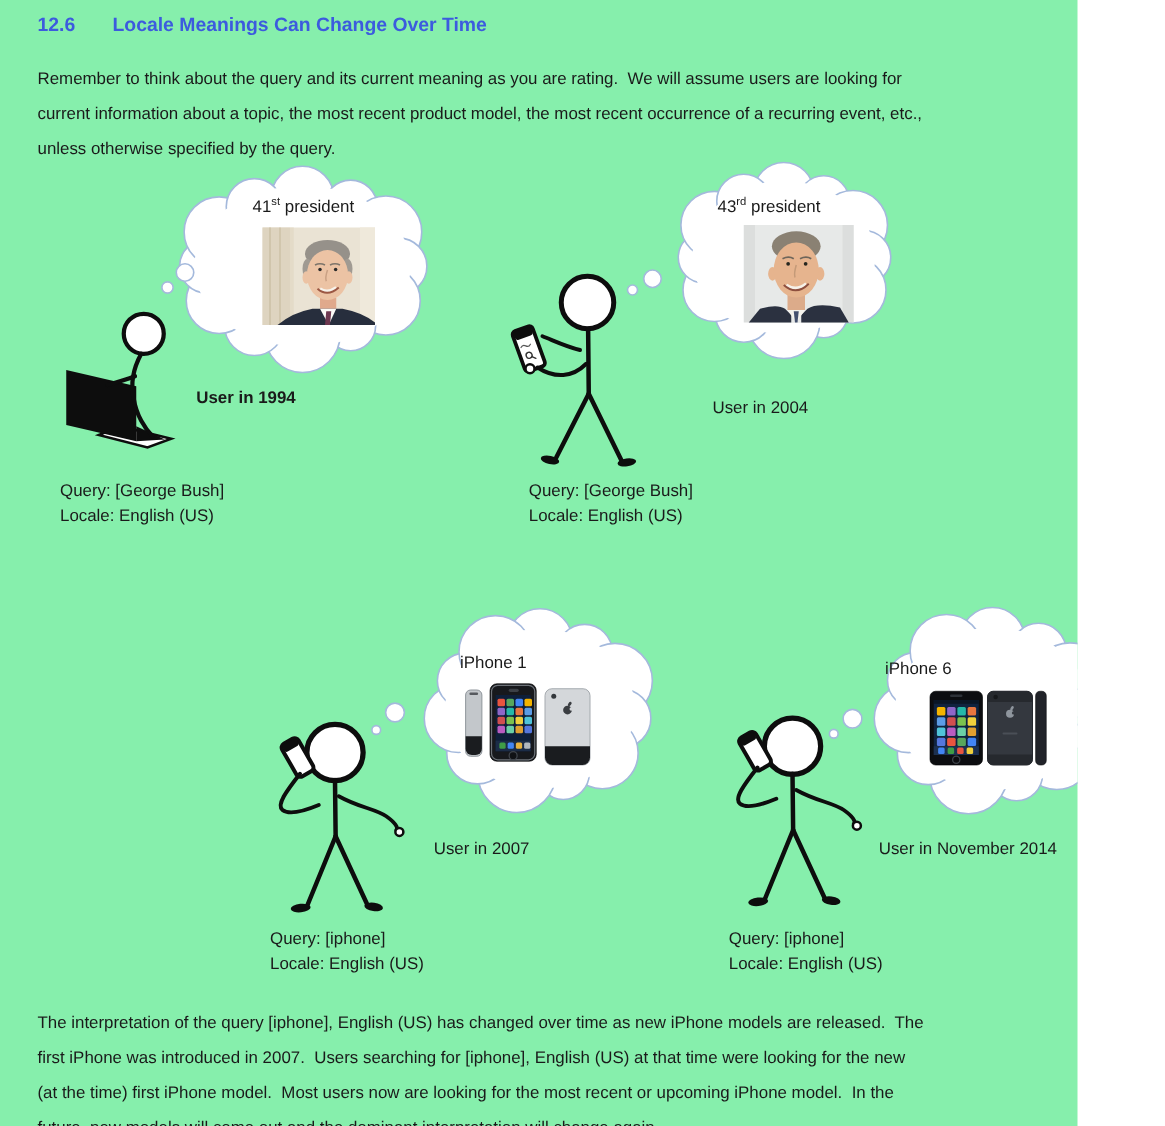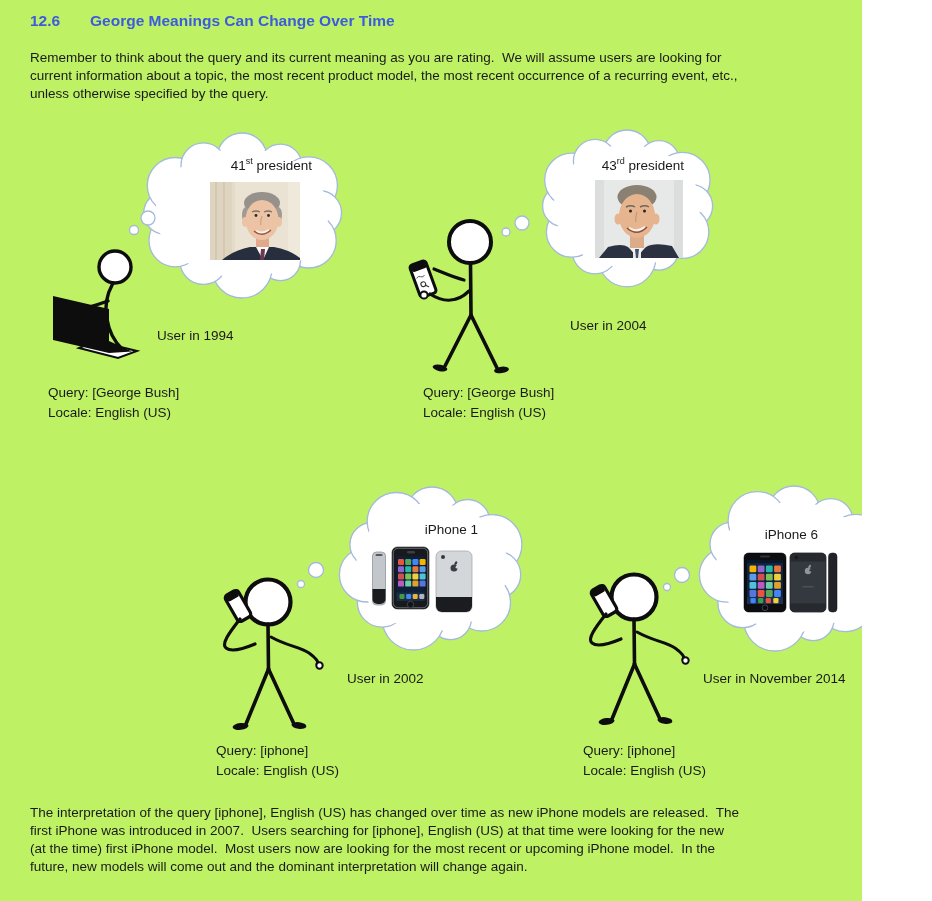--- a/index.html
+++ b/index.html
@@ -1,27 +1,27 @@
 <!DOCTYPE html>
 <html><head>
 <meta charset="utf-8">
 <style>
   html,body{margin:0;padding:0;background:#ffffff;}
-  #page{position:relative;width:862px;height:901px;background:#bef264;overflow:hidden;
+  #page{position:relative;width:862px;height:901px;background:#86efac;overflow:hidden;
         font-family:"Liberation Sans","DejaVu Sans",sans-serif;color:#1a1a1a;}
   #art{position:absolute;left:0;top:0;}
   .heading{position:absolute;left:30px;top:11px;display:flex;font-weight:bold;
            font-size:15.5px;line-height:20px;}
   .heading .num{width:60px;}
-  .body-text{position:absolute;left:30px;font-size:13.5px;line-height:18px;white-space:pre;}
+  .body-text{position:absolute;left:30px;font-size:13.5px;line-height:28px;white-space:pre;}
   #intro{top:49px;}
   #outro{top:804px;}
   .caption{position:absolute;font-size:13.5px;white-space:nowrap;}
   .qblock{position:absolute;font-size:13.5px;line-height:19.5px;white-space:nowrap;}
-  .bubble-label{position:absolute;width:110px;text-align:right;font-size:13.5px;white-space:nowrap;}
+  .bubble-label{position:absolute;width:110px;text-align:left;font-size:13.5px;white-space:nowrap;}
   .bubble-label sup{font-size:9px;}
   .cloud-bump{fill:#fff;stroke:#a4b9dc;stroke-width:1.3px;}
   .cloud-cover{fill:#fff;}
 </style>
 </head>
 <body>
 
 <div id="page">
 
   <svg id="art" width="932" height="901" viewBox="0 0 932 901">
@@ -269,39 +269,39 @@
       <path d="M469 291 C458 302 444 303 430 294" stroke-width="3.2"></path>
       <circle cx="424" cy="295" r="3.6" fill="#fff" stroke-width="2"></circle>
     </g>
 
     <use href="#walker"></use>
     <use href="#walker" transform="translate(366,-5)"></use>
   </svg>
 
   <div class="heading" style="color: rgb(60, 91, 222);">
     <span class="num">12.6</span>
-    <span>George Meanings Can Change Over Time</span>
+    <span>Locale Meanings Can Change Over Time</span>
   </div>
 
   <div id="intro" class="body-text">Remember to think about the query and its current meaning as you are rating.  We will assume users are looking for
 current information about a topic, the most recent product model, the most recent occurrence of a recurring event, etc.,
 unless otherwise specified by the query.</div>
   <div id="outro" class="body-text">The interpretation of the query [iphone], English (US) has changed over time as new iPhone models are released.  The
 first iPhone was introduced in 2007.  Users searching for [iphone], English (US) at that time were looking for the new
 (at the time) first iPhone model.  Most users now are looking for the most recent or upcoming iPhone model.  In the
 future, new models will come out and the dominant interpretation will change again.</div>
 
   <div class="bubble-label" style="left:202px;top:156px;"><span>41</span><sup>st</sup><span> president</span></div>
   <div class="bubble-label" style="left:574px;top:156px;"><span>43</span><sup>rd</sup><span> president</span></div>
   <div class="bubble-label" style="left:368px;top:522px;">iPhone 1</div>
   <div class="bubble-label" style="left:708px;top:527px;">iPhone 6</div>
 
-  <div class="caption" style="left:157px;top:328px;">User in 1994</div>
+  <div class="caption" style="left:157px;top:310px;font-weight:bold;">User in 1994</div>
   <div class="caption" style="left:540px;top:318px;margin-left:30px;">User in 2004</div>
-  <div class="caption" style="left:347px;top:671px;">User in 2002</div>
+  <div class="caption" style="left:347px;top:671px;">User in 2007</div>
   <div class="caption" style="left:703px;top:671px;">User in November 2014</div>
 
   <div class="qblock" style="left:48px;top:383px;">
     <div>Query: [George Bush]</div>
     <div>Locale: English (US)</div>
   </div>
   <div class="qblock" style="left:423px;top:383px;">
     <div>Query: [George Bush]</div>
     <div>Locale: English (US)</div>
   </div>

